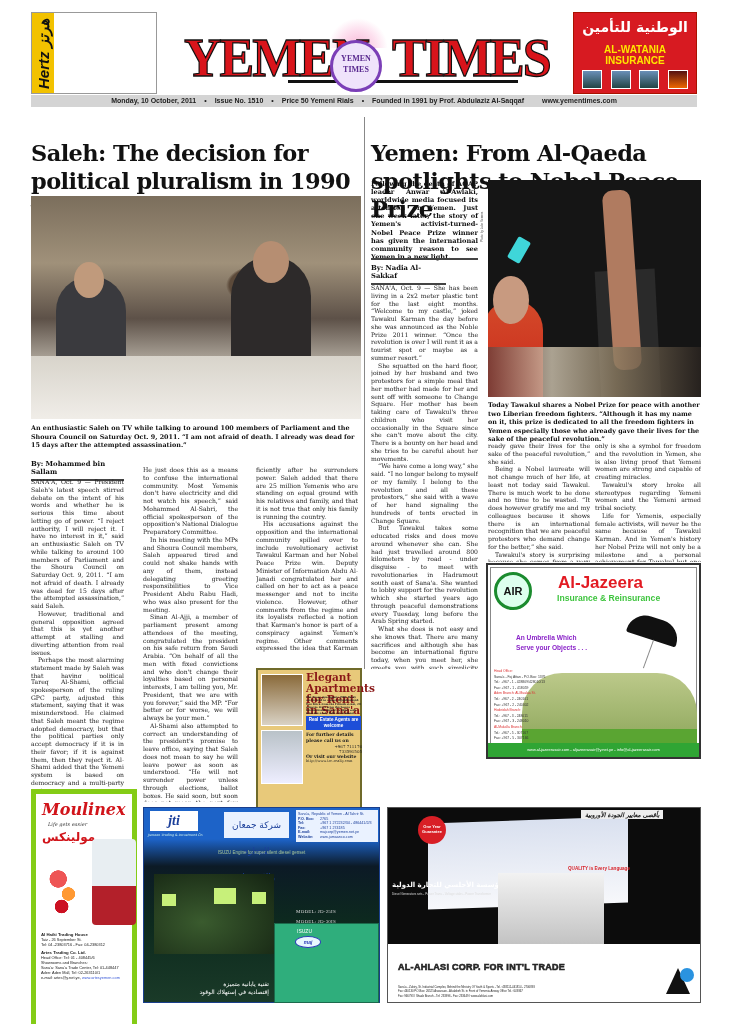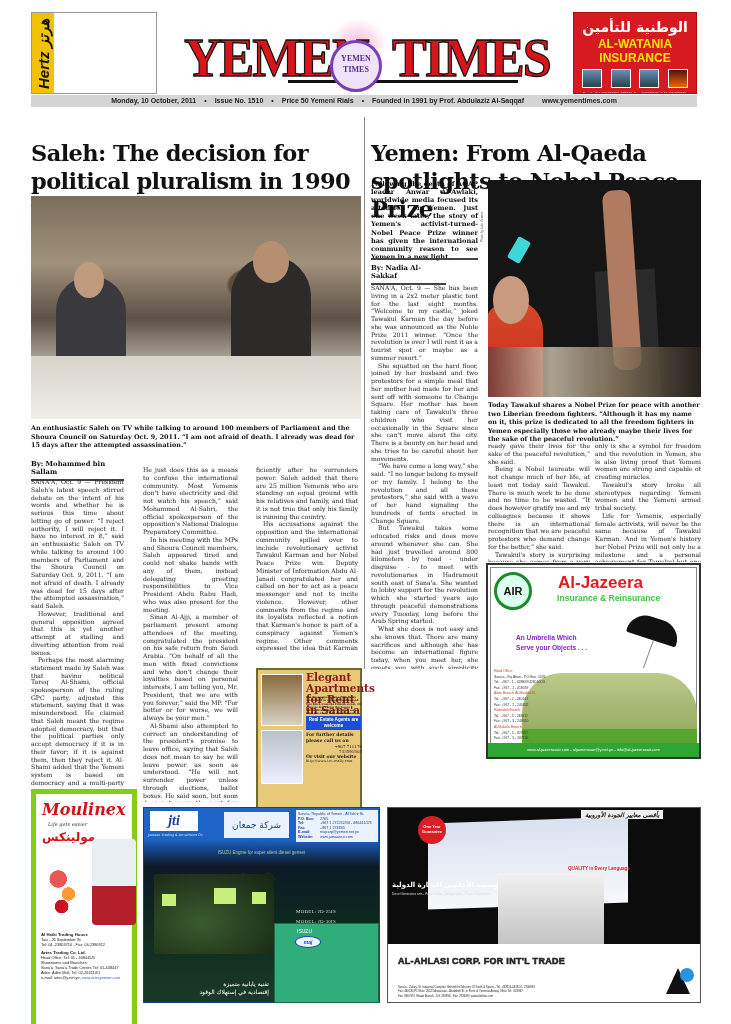--- a/index.html
+++ b/index.html
@@ -21,21 +21,21 @@
   .logo { left: 178px; top: 18px; width: 340px; height: 74px; }
   .logo-word { position: absolute; top: 14px; font-family: "Liberation Serif", serif; font-weight: bold; font-size: 52px; color: #d9141b; letter-spacing: -2px; -webkit-text-stroke: 1.2px #111; line-height: 52px; transform: scaleY(1.05); }
   .logo-yemen { left: 6px; }
   .logo-times { left: 214px; }
   .logo-emblem { position: absolute; left: 152px; top: 22px; width: 52px; height: 52px; border-radius: 50%; border: 3px solid #7b3fb7; background: #efe3fb; text-align: center; font-family: "Liberation Serif", serif; font-size: 8px; font-weight: bold; color: #5a2a90; padding-top: 10px; line-height: 11px; }
   .logo-rays { position: absolute; left: 150px; top: 0; width: 60px; height: 30px; background: radial-gradient(ellipse at bottom, #f7b6d6 0%, #fde1ef 45%, rgba(255,255,255,0) 70%); }
   .logo-rule { position: absolute; left: 110px; right: 0; top: 62px; height: 3px; background: #111; }
 
   .watania-ad { left: 573px; top: 12px; width: 124px; height: 82px; background: #d71a21; border: 1px solid #a10; color: #fff; text-align: center; overflow: hidden; }
   .watania-ar { font-family: "DejaVu Sans", sans-serif; font-weight: bold; font-size: 14px; margin-top: 6px; direction: rtl; }
-  .watania-en { font-family: "Liberation Sans", sans-serif; font-weight: bold; font-size: 12px; color: #ffe600; margin-top: 2px; }
+  .watania-en { font-family: "Liberation Sans", sans-serif; font-weight: bold; font-size: 10px; color: #ffe600; margin-top: 9px; }
   .watania-pics { display: flex; justify-content: space-around; margin: 4px 4px 0; }
   .watania-pics i { display: block; width: 20px; height: 19px; background: linear-gradient(#6a8fb8, #244); border: 1px solid #fff; }
   .watania-pics i:nth-child(4) { background: linear-gradient(#511, #e60); }
   .watania-contact { font-family: "Liberation Sans", sans-serif; font-size: 3.4px; line-height: 4px; margin-top: 4px; padding: 0 3px; }
 
   .dateline { left: 31px; top: 95px; width: 666px; height: 12px; background: #d4d4d4; font-family: "Liberation Sans", sans-serif; font-weight: bold; font-size: 7px; color: #222; line-height: 12px; text-align: center; white-space: nowrap; }
   .dateline span { margin: 0 4px; }
 
   
   .headline { font-family: "DejaVu Serif", serif; font-weight: bold; font-size: 22.5px; line-height: 28px; color: #111; letter-spacing: -0.6px; margin-top: 22px; }
@@ -133,21 +133,21 @@
 
   .ahlasi-ad { left: 387px; top: 807px; width: 314px; height: 196px; background: #0c0c0c; border: 1px solid #555; }
   .ah-top { position: absolute; left: 193px; top: 2px; font-family: "DejaVu Sans", sans-serif; font-style: italic; font-weight: bold; font-size: 6px; color: #222; background: #eee; padding: 1px 4px; direction: rtl; }
   .ah-screen { position: absolute; left: 40px; top: 12px; width: 200px; height: 86px; background: linear-gradient(#d9e0ef, #f7f8fb); transform: skewY(-2deg); }
   .ah-guarantee { position: absolute; left: 30px; top: 8px; width: 28px; height: 28px; border-radius: 50%; background: #d81f26; color: #fff; font-family: "Liberation Sans", sans-serif; font-weight: bold; font-size: 4px; text-align: center; padding-top: 8px; line-height: 5px; }
   .ah-quality { position: absolute; left: 180px; top: 58px; font-family: "Liberation Sans", sans-serif; font-size: 4.6px; color: #d81f26; font-weight: bold; }
   .ah-ar-name { position: absolute; left: 4px; top: 73px; font-family: "DejaVu Sans", sans-serif; font-weight: bold; font-size: 7px; color: #fff; direction: rtl; }
   .ah-products { position: absolute; left: 4px; top: 84px; width: 100px; font-family: "Liberation Sans", sans-serif; font-size: 3px; color: #ddd; line-height: 4px; }
   .ah-genset { position: absolute; left: 110px; top: 65px; width: 106px; height: 80px; background: linear-gradient(#f2f2f2, #bdbdbd); }
   .ah-bottom { position: absolute; left: 0; right: 0; bottom: 0; height: 58px; background: #fff; }
-  .ah-name { position: absolute; left: 10px; bottom: 36px; font-family: "Liberation Sans", sans-serif; font-weight: bold; font-size: 9px; color: #fff; -webkit-text-stroke: .6px #222; background: #fff; letter-spacing: .3px; }
+  .ah-name { position: absolute; left: 10px; bottom: 30px; font-family: "Liberation Sans", sans-serif; font-weight: bold; font-size: 9px; color: #fff; -webkit-text-stroke: .6px #222; background: #fff; letter-spacing: .3px; }
   .ah-name span { color: #2a2a2a; }
   .ah-addr { position: absolute; left: 10px; bottom: 4px; width: 250px; font-family: "Liberation Sans", sans-serif; font-size: 2.8px; line-height: 4.3px; color: #222; }
   .ah-logo { position: absolute; right: 10px; bottom: 8px; width: 0; height: 0; border-left: 12px solid transparent; border-right: 12px solid transparent; border-bottom: 26px solid #111; }
   .ah-globe { position: absolute; right: 6px; bottom: 20px; width: 14px; height: 14px; border-radius: 50%; background: #2a93e0; }
 </style>
 </head>
 <body>
 
 <div class="abs hertz-ad">
   <div class="hertz-strip">
@@ -230,21 +230,21 @@
 </div>
 
 <div class="abs photo-right">
   <div class="scarf"></div>
   <div class="face"></div>
   <div class="phone"></div>
   <div class="sleeve"></div>
   <div class="arm"></div>
   <div class="crowd"></div>
 </div>
-<div class="abs caption cap-right">Today Tawakul shares a Nobel Prize for peace with another two Liberian freedom fighters. “Although it has my name on it, this prize is dedicated to all the freedom fighters in Yemen especially those who already maybe their lives for the sake of the peaceful revolution.”</div>
+<div class="abs caption cap-right">Today Tawakul shares a Nobel Prize for peace with another two Liberian freedom fighters. “Although it has my name on it, this prize is dedicated to all the freedom fighters in Yemen especially those who already gave their lives for the sake of the peaceful revolution.”</div>
 
 <div class="abs body-col rc2">
   <p>ready gave their lives for the sake of the peaceful revolution,” she said.</p>
   <p>Being a Nobel laureate will not change much of her life, at least not today said Tawakul. There is much work to be done and no time to be wasted. “It does however gratify me and my colleagues because it shows there is an international recognition that we are peaceful protestors who demand change for the better,” she said.</p>
   <p>Tawakul's story is surprising because she comes from a very conservative, male dominated society. Not</p>
 </div>
 <div class="abs body-col rc3">
   <p>only is she a symbol for freedom and the revolution in Yemen, she is also living proof that Yemeni women are strong and capable of creating miracles.</p>
   <p>Tawakul's story broke all stereotypes regarding Yemeni women and the Yemeni armed tribal society.</p>
   <p>Life for Yemenis, especially female activists, will never be the same because of Tawakul Karman. And in Yemen's history her Nobel Prize will not only be a milestone and a personal achievement for Tawakul but one for all Yemeni women.</p>

